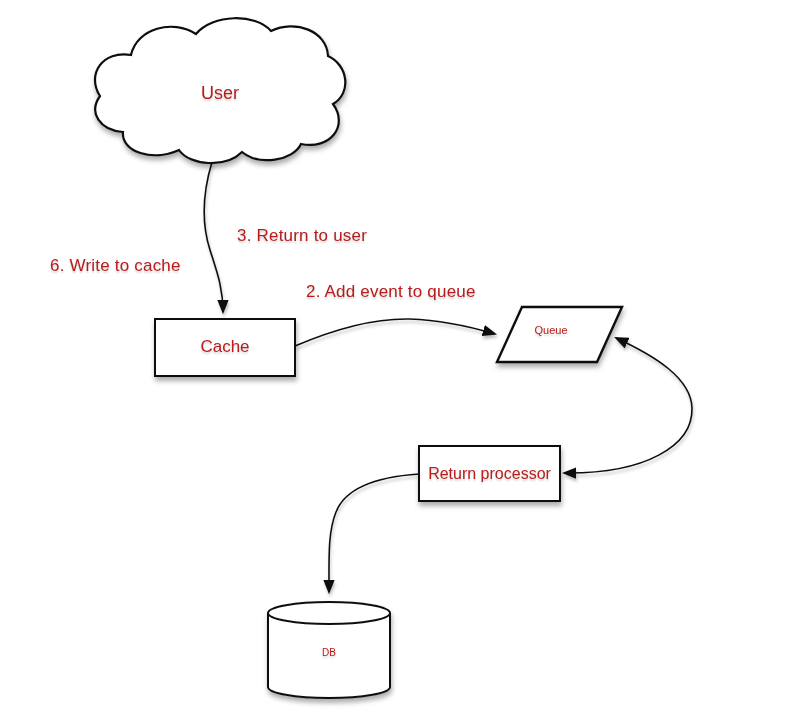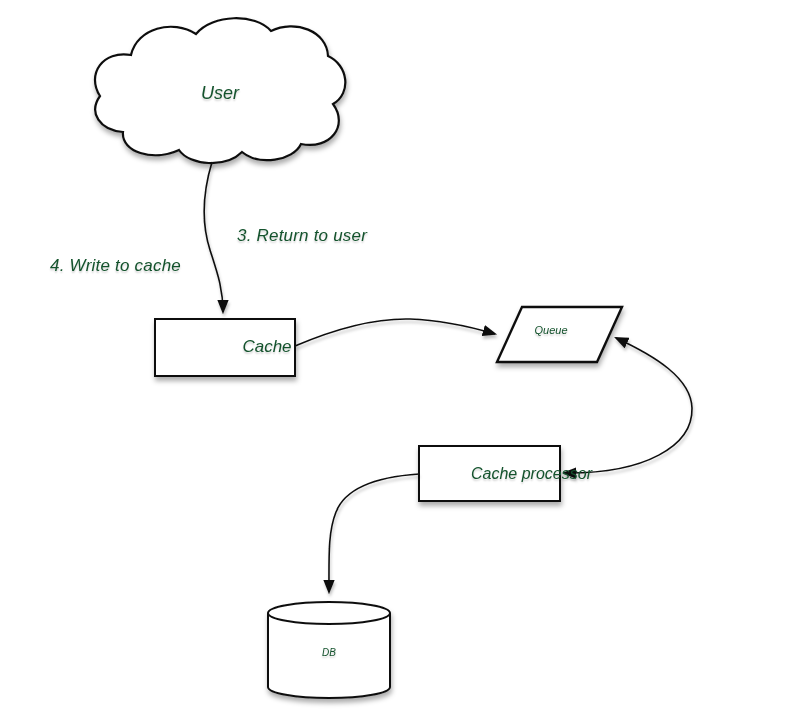--- a/index.html
+++ b/index.html
@@ -15,39 +15,37 @@
     font-family: "Liberation Sans", sans-serif;
     overflow: hidden;
   }
   .canvas svg {
     position: absolute;
     left: 0;
     top: 0;
   }
   .lbl {
     position: absolute;
-    color: #14532d;
+    color: #b91c1c;
     white-space: nowrap;
     text-shadow: 0 2px 2px rgba(0,0,0,0.18);
     line-height: 1.2;
-    font-style: italic;
   }
   .step-lbl {
     font-size: 17px;
     letter-spacing: 0.2px;
   }
   .node-lbl {
     font-size: 17px;
     text-align: center;
   }
   .boxed {
     display: flex;
     align-items: center;
     justify-content: center;
-    margin-left: 42px;
   }
   #user-label   { left: 160px; top: 83px;  width: 120px; font-size: 18px; }
   #cache-label  { left: 155px; top: 319px; width: 140px; height: 57px; font-size: 17px; }
   #queue-label  { left: 498px; top: 324px; width: 106px; font-size: 11px; }
   #ep-label     { left: 419px; top: 446px; width: 141px; height: 55px; font-size: 16px; }
   #db-label     { left: 279px; top: 647px; width: 100px; font-size: 10px; }
   #step1-label  { left: 50px;  top: 256px; }
   #step3-label  { left: 237px; top: 226px; }
   #step2-label  { left: 306px; top: 282px; }
   #step4-label  { left: 358px; top: 533px; }
@@ -102,19 +100,20 @@
 
       <path marker-start="url(#arrow)" marker-end="url(#arrow)" d="M 564 473 C 645 474, 693 446, 692 408 C 691 378, 655 356, 616 338"></path>
 
       <path marker-end="url(#arrow)" d="M 419 474 C 374 477, 345 489, 336 512 C 328 532, 329 556, 329 592"></path>
     </g>
   </svg>
 
   <div class="lbl node-lbl" id="user-label">User</div>
   <div class="lbl node-lbl boxed" id="cache-label">Cache</div>
   <div class="lbl node-lbl" id="queue-label">Queue</div>
-  <div class="lbl node-lbl boxed" id="ep-label">Cache processor</div>
+  <div class="lbl node-lbl boxed" id="ep-label">Return processor</div>
   <div class="lbl node-lbl" id="db-label">DB</div>
 
-  <div class="lbl step-lbl" id="step1-label">4. Write to cache</div>
+  <div class="lbl step-lbl" id="step1-label">6. Write to cache</div>
   <div class="lbl step-lbl" id="step3-label">3. Return to user</div>
+  <div class="lbl step-lbl" id="step2-label">2. Add event to queue</div>
 
 </div>
 
 </body></html>

